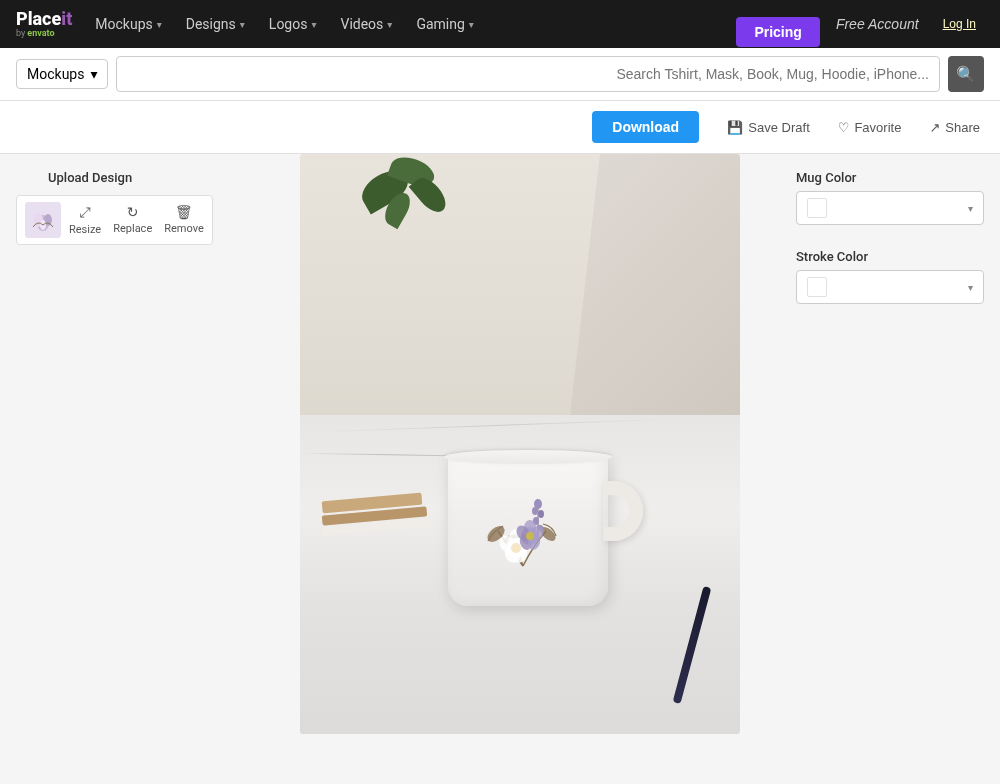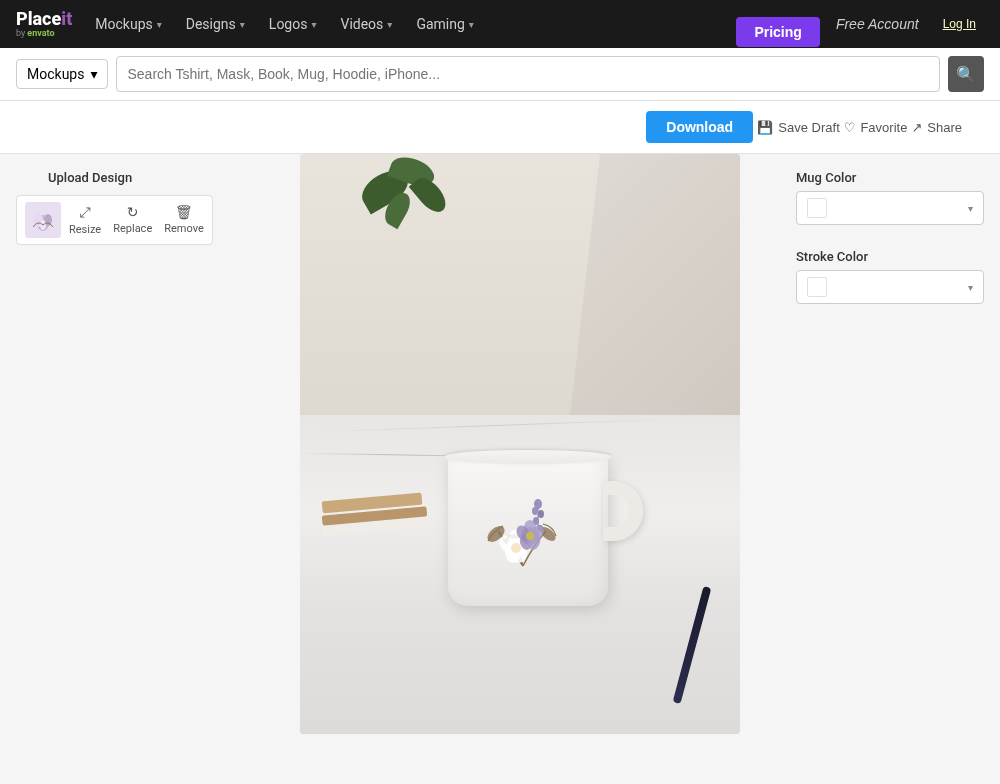--- a/index.html
+++ b/index.html
@@ -97,44 +97,45 @@
       border-radius: 4px;
       padding: 0 10px;
       height: 36px;
     }
     .search-input-wrap input {
       flex: 1;
       border: none;
       outline: none;
       font-size: 14px;
       color: #555;
+      text-align: right;
     }
     .search-btn {
       background: #555;
       border: none;
       border-radius: 4px;
       width: 36px;
       height: 36px;
       display: flex;
       align-items: center;
       justify-content: center;
       cursor: pointer;
       color: white;
       font-size: 16px;
     }
 
     
     .toolbar {
       display: flex;
       align-items: center;
       justify-content: flex-end;
-      padding: 10px 38px;
+      padding: 10px 20px;
       background: white;
       border-bottom: 1px solid #e0e0e0;
-      gap: 4px;
+      gap: 28px;
     }
     .btn-download {
       background: #2196f3;
       color: white;
       border: none;
       border-radius: 4px;
       padding: 8px 20px;
       font-size: 14px;
       font-weight: 600;
       cursor: pointer;

